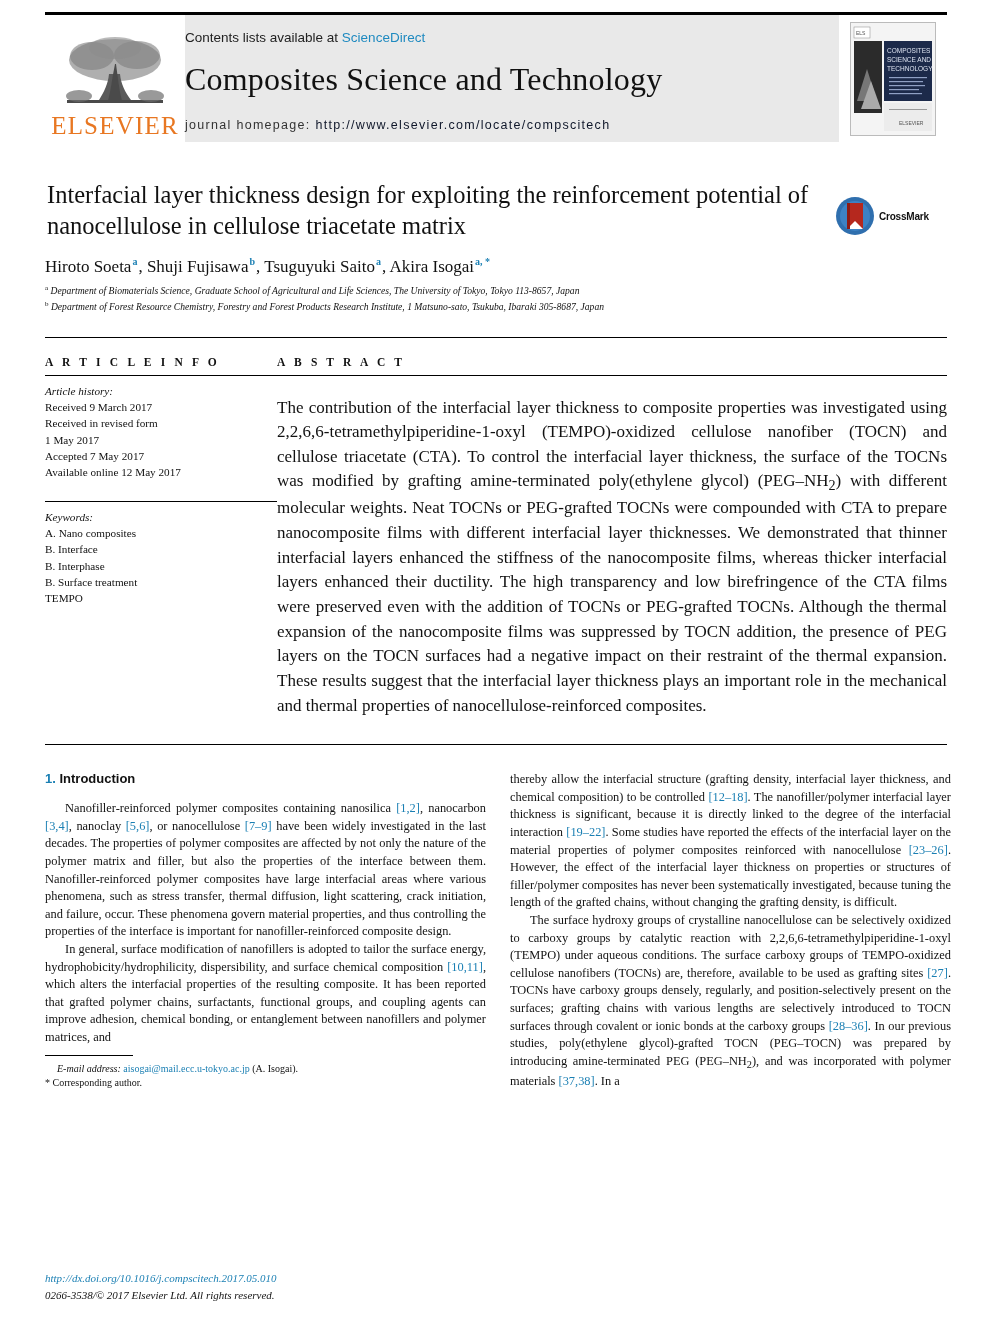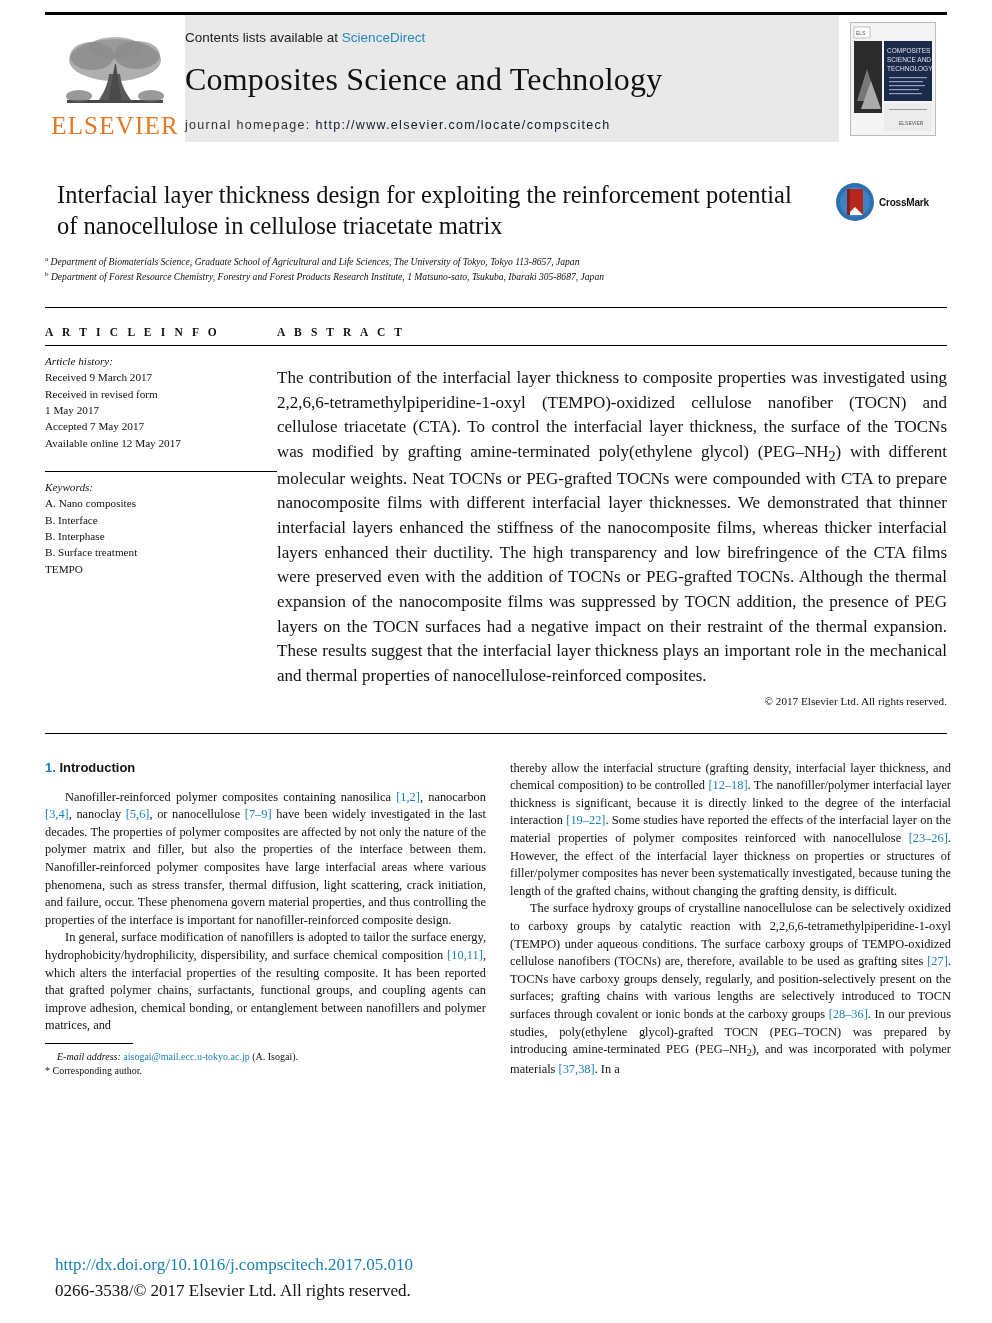--- a/index.html
+++ b/index.html
@@ -117,21 +117,21 @@
     margin-top: 38px;
     position: relative;
     border-bottom: 0;
   }
   .paper-title {
     font-family: "Liberation Serif", serif;
     font-size: 24.5px;
     line-height: 1.26;
     font-weight: normal;
     color: #111;
-    margin: 12px;
+    margin: 2px;
     padding-right: 120px;
   }
   .authors {
     font-family: "Liberation Serif", serif;
     font-size: 17px;
     margin-top: 14px;
     color: #111;
   }
   .authors sup {
     font-size: 10px;
@@ -149,21 +149,21 @@
     color: #111;
   }
   .affils sup {
     font-size: 7px;
     vertical-align: super;
     font-style: normal;
   }
   .crossmark {
     position: absolute;
     right: 0;
-    top: 2px;
+    top: 16px;
     width: 112px;
     height: 40px;
     display: flex;
     align-items: center;
   }
   .cm-label {
     font-family: "Liberation Sans", sans-serif;
     font-size: 10px;
     font-weight: bold;
     color: #111;
@@ -276,26 +276,27 @@
     font-family: "Liberation Serif", serif;
     font-size: 10px;
     line-height: 1.45;
     color: #111;
   }
   .footnote .em { font-style: italic; }
   .footnote .mail { color: #1a7fb3; }
 
   .page-footer {
     position: absolute;
-    left: 55px;
+    left: 45px;
     bottom: 32px;
     width: 441px;
     font-family: "Liberation Serif", serif;
-    font-size: 17px;
+    font-size: 11px;
     line-height: 1.5;
+    font-style: italic;
   }
   .doi-link { color: #1a7fb3; }
   .issn-line { color: #111; }
 </style>
 </head>
 <body>
 
 <div class="page">
 
 
@@ -363,20 +364,26 @@
         <circle cx="20" cy="20" r="15" fill="#3d82c4"></circle>
         <rect x="12" y="7" width="16" height="26" fill="#b5281e"></rect>
         <polygon points="12,33 20,25 28,33" fill="#ffffff"></polygon>
         <rect x="12" y="7" width="3" height="26" fill="#8e1b14"></rect>
       </svg>
       <span class="cm-label">CrossMark</span>
     </div>
 
     <h1 class="paper-title">Interfacial layer thickness design for exploiting the reinforcement potential of nanocellulose in cellulose triacetate matrix</h1>
 
+    <div class="authors">
+      <span>Hiroto Soeta</span><sup>a</sup>,
+      <span>Shuji Fujisawa</span><sup>b</sup>,
+      <span>Tsuguyuki Saito</span><sup>a</sup>,
+      <span>Akira Isogai</span><sup>a, *</sup>
+    </div>
 
     <div class="affils">
       <div>
         <sup>a</sup>
         <span>Department of Biomaterials Science, Graduate School of Agricultural and Life Sciences, The University of Tokyo, Tokyo 113-8657, Japan</span>
       </div>
       <div>
         <sup>b</sup>
         <span>Department of Forest Resource Chemistry, Forestry and Forest Products Research Institute, 1 Matsuno-sato, Tsukuba, Ibaraki 305-8687, Japan</span>
       </div>
@@ -407,21 +414,20 @@
         <div>B. Interphase</div>
         <div>B. Surface treatment</div>
         <div>TEMPO</div>
       </div>
     </div>
 
     <div class="col-abstract">
       <div class="sec-head">A B S T R A C T</div>
       <div class="hr-thin"></div>
       <div class="abstract-body">The contribution of the interfacial layer thickness to composite properties was investigated using 2,2,6,6-tetramethylpiperidine-1-oxyl (TEMPO)-oxidized cellulose nanofiber (TOCN) and cellulose triacetate (CTA). To control the interfacial layer thickness, the surface of the TOCNs was modified by grafting amine-terminated poly(ethylene glycol) (PEG–NH<sub>2</sub>) with different molecular weights. Neat TOCNs or PEG-grafted TOCNs were compounded with CTA to prepare nanocomposite films with different interfacial layer thicknesses. We demonstrated that thinner interfacial layers enhanced the stiffness of the nanocomposite films, whereas thicker interfacial layers enhanced their ductility. The high transparency and low birefringence of the CTA films were preserved even with the addition of TOCNs or PEG-grafted TOCNs. Although the thermal expansion of the nanocomposite films was suppressed by TOCN addition, the presence of PEG layers on the TOCN surfaces had a negative impact on their restraint of the thermal expansion. These results suggest that the interfacial layer thickness plays an important role in the mechanical and thermal properties of nanocellulose-reinforced composites.</div>
-      <div class="copyright">© 2017 Elsevier Ltd. All rights reserved.</div>
     </div>
   </div>
 
   <div class="rule-body"></div>
 
   <div class="body-cols">
 
     <div class="bcol">
       <div class="sec-title">
         <span class="num">1.</span>

